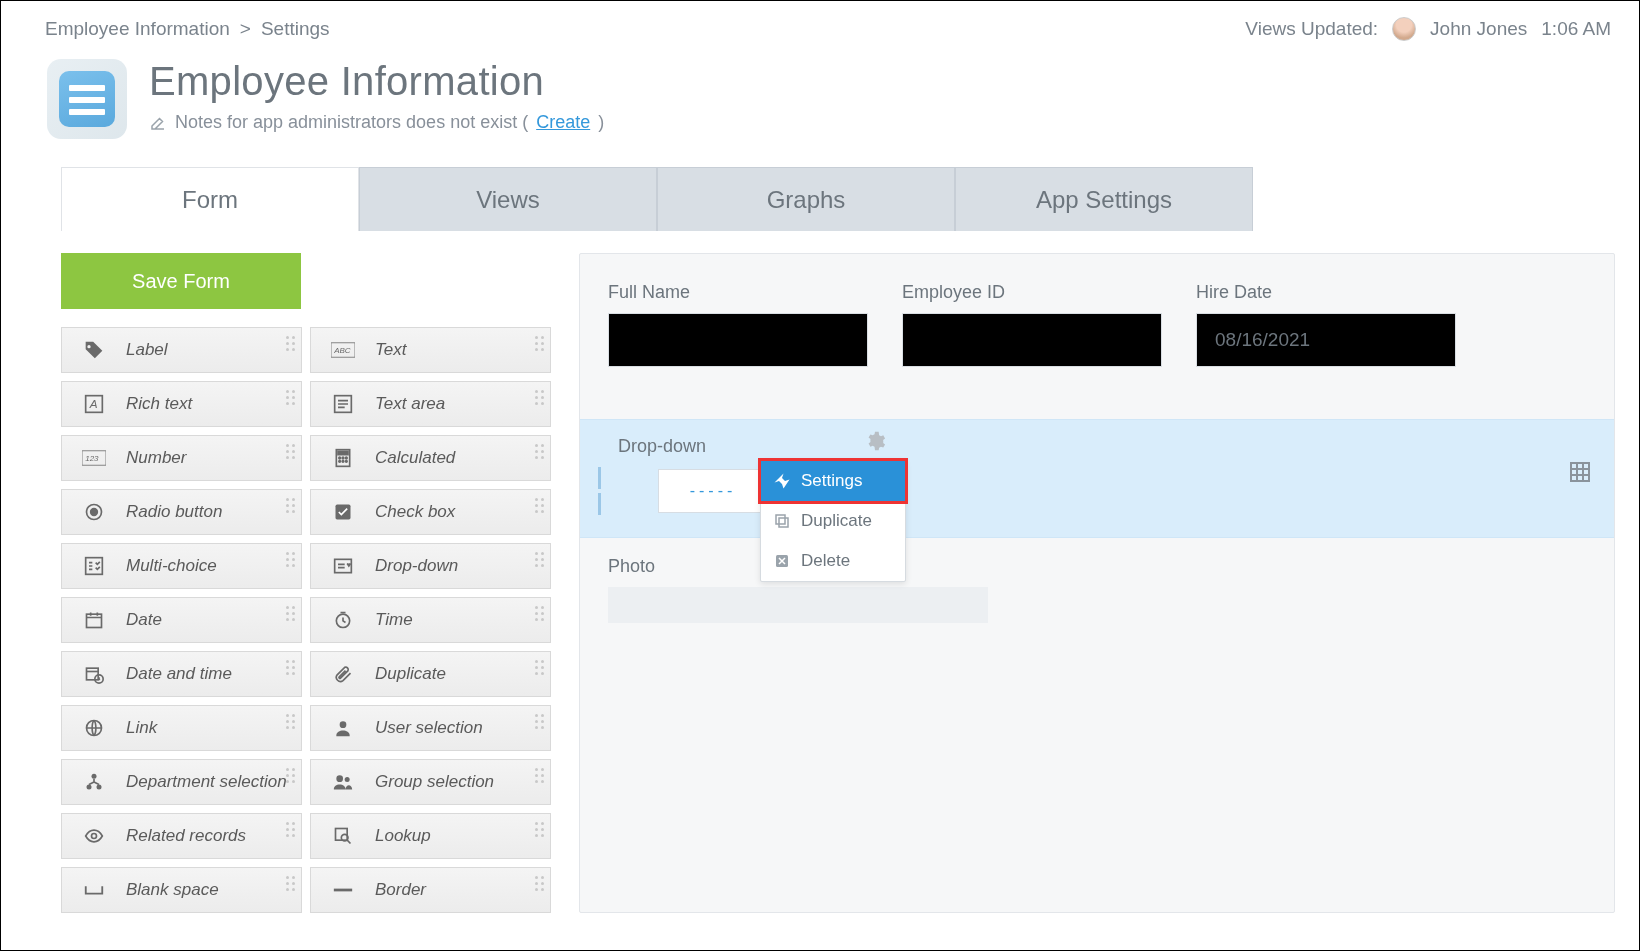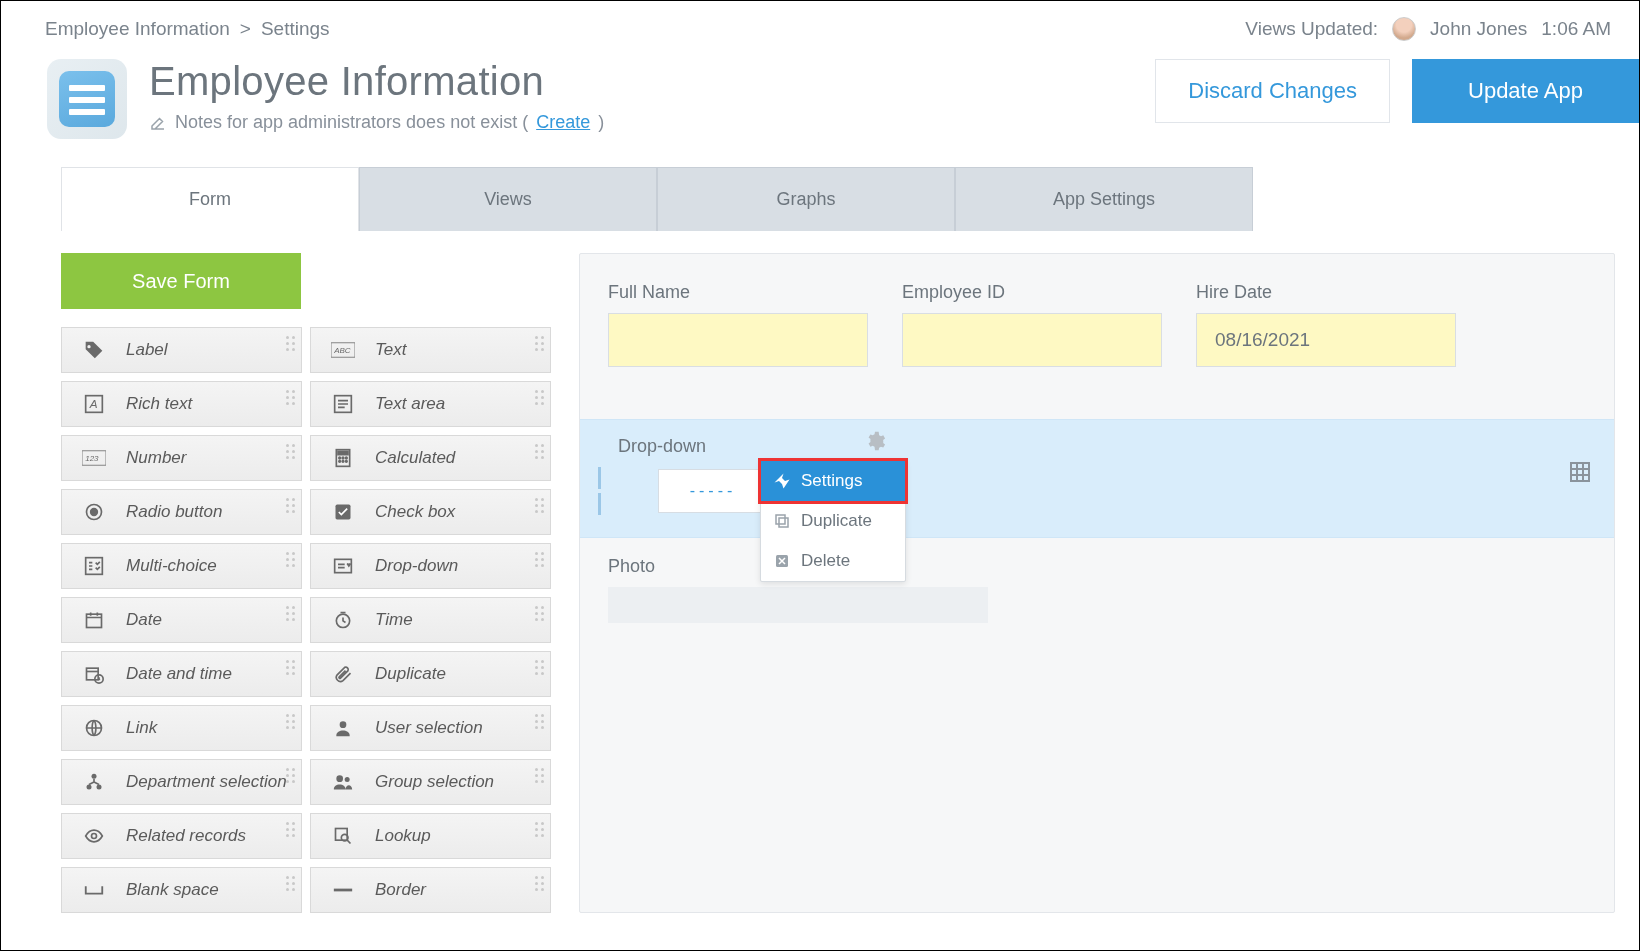--- a/index.html
+++ b/index.html
@@ -16,34 +16,34 @@
   .app-icon-inner { width: 56px; height: 56px; border-radius: 10px; background: linear-gradient(160deg,#7bc0ec,#5aa9dd); position: relative; overflow:hidden; }
   .app-icon-lines { position:absolute; left:10px; right:10px; top:14px; }
   .app-icon-lines .bar { height:6px; background:#fff; margin-bottom:6px; border-radius:1px; }
   .title-text h1 { font-size: 40px; font-weight: 300; color: #6c757d; letter-spacing: .3px; }
   .notes-row { display:flex; gap:8px; align-items:center; margin-top:8px; color:#88909a; font-size:18px; }
   .notes-row .create { color:#3498db; }
   .header-buttons { display:flex; gap:0; align-items:flex-start; padding-right:0; }
   .btn-discard { height:64px; padding: 0 32px; border:1px solid #e1e5ea; background:#fff; color:#3498db; font-size:22px; cursor:pointer; }
   .btn-update { height:64px; padding: 0 56px; border:none; background:#3498db; color:#fff; font-size:22px; cursor:pointer; margin-left:22px; }
   .tabs { display:flex; margin-left:60px; }
-  .tab { width: 298px; height:64px; display:flex; align-items:center; justify-content:center; font-size:18px; color:#6c757d; background:#d8dee4; border:1px solid #c7ceD6; border-bottom:none; cursor:pointer; }
+  .tab { width: 298px; height:64px; display:flex; align-items:center; justify-content:center; font-size:24px; color:#6c757d; background:#d8dee4; border:1px solid #c7ceD6; border-bottom:none; cursor:pointer; }
   .tab.active { background:#fff; border-top:1px solid #e0e3e7; border-left:1px solid #e0e3e7; border-right:1px solid #e0e3e7; }
   .body { display:flex; gap:28px; padding: 22px 24px 0 60px; }
   .left-panel { width: 490px; }
   .save-form { width: 240px; height:56px; background:#8dc641; color:#fff; border:none; font-size:20px; cursor:pointer; margin-bottom:18px; }
   .field-grid { display:grid; grid-template-columns: 1fr 1fr; gap:8px;font-style:italic; }
   .field-item { display:flex; align-items:center; gap:10px; background:linear-gradient(#f4f4f4,#ececec); border:1px solid #d9d9d9; height:46px; padding:0 10px; font-size:17px; color:#5a5a5a; position:relative; cursor:grab; }
   .field-item .grip { position:absolute; right:6px; top:8px; display:grid; grid-template-columns: repeat(2,3px); grid-auto-rows:3px; gap:3px; }
   .field-item .grip span { background:#c8c8c8; width:3px; height:3px; border-radius:50%; }
   .field-item .ficon { width:44px; height:24px; display:flex; align-items:center; justify-content:center; color:#6a6a6a; }
   .form-canvas { flex:1; background:#f6f7f8; border:1px solid #e3e6ea; padding:28px 28px 0 28px; position:relative; min-height:640px; border-radius:2px; }
   .row { display:flex; gap:34px; margin-bottom:26px; }
   .ffield label { font-size:18px; color:#6c757d; display:block; margin-bottom:10px; }
-  .fbox { background:#fef9c3; border:1px solid #d9dee3; }
+  .fbox { background:#000000; border:1px solid #d9dee3; }
   .w260 { width:260px; height:54px; }
   .w260b { width:260px; height:54px; display:flex; align-items:center; padding-left:18px; font-size:19px; color:#6c757d; }
   .address-box { width:432px; height:174px; }
   .email-box { width:258px; height:58px; }
   .selected-row { background:#d9edfb; padding:16px 18px 22px 0px; margin: 0 -28px 18px -28px; border-top:1px solid #cfe6f7; border-bottom:1px solid #cfe6f7; position:relative; }
   .selected-row .handle { width:18px; display:inline-flex; flex-direction:column; gap:4px; align-items:center; margin:0 12px 0 10px; vertical-align:middle; }
   .selected-row .handle i { width:3px; height:22px; background:#9bc7e7; display:block; }
   .selected-label { font-size:18px; color:#6c757d; margin-left:38px; margin-bottom:10px; display:block;}
   .dd-box { margin-left:38px; width:110px; height:44px; background:#fff; border:1px solid #d7dde3; display:flex; align-items:center; justify-content:center; color:#3498db; letter-spacing:4px; }
   .sel-gear { position:absolute; top:10px; left:284px; color:#b8bec4; }
@@ -89,24 +89,20 @@
       <div class="notes-row">
         <svg width="18" height="18" viewBox="0 0 24 24" fill="none" stroke="#9aa3ab" stroke-width="2">
               <path d="M4 20h16M4 16l10-10 4 4L8 20H4v-4z"></path>
             </svg>
         <span>Notes for app administrators does not exist (</span>
             <a href="#" class="create">Create</a>
             <span>)</span>
       </div>
     </div>
   </div>
-  <div class="header-buttons">
-    <button class="btn-discard">Discard Changes</button>
-    <button class="btn-update">Update App</button>
-  </div>
 </div>
 
 <div class="tabs">
   <div class="tab active">Form</div>
   <div class="tab">Views</div>
   <div class="tab">Graphs</div>
   <div class="tab">App Settings</div>
 </div>
 
 <div class="body">

